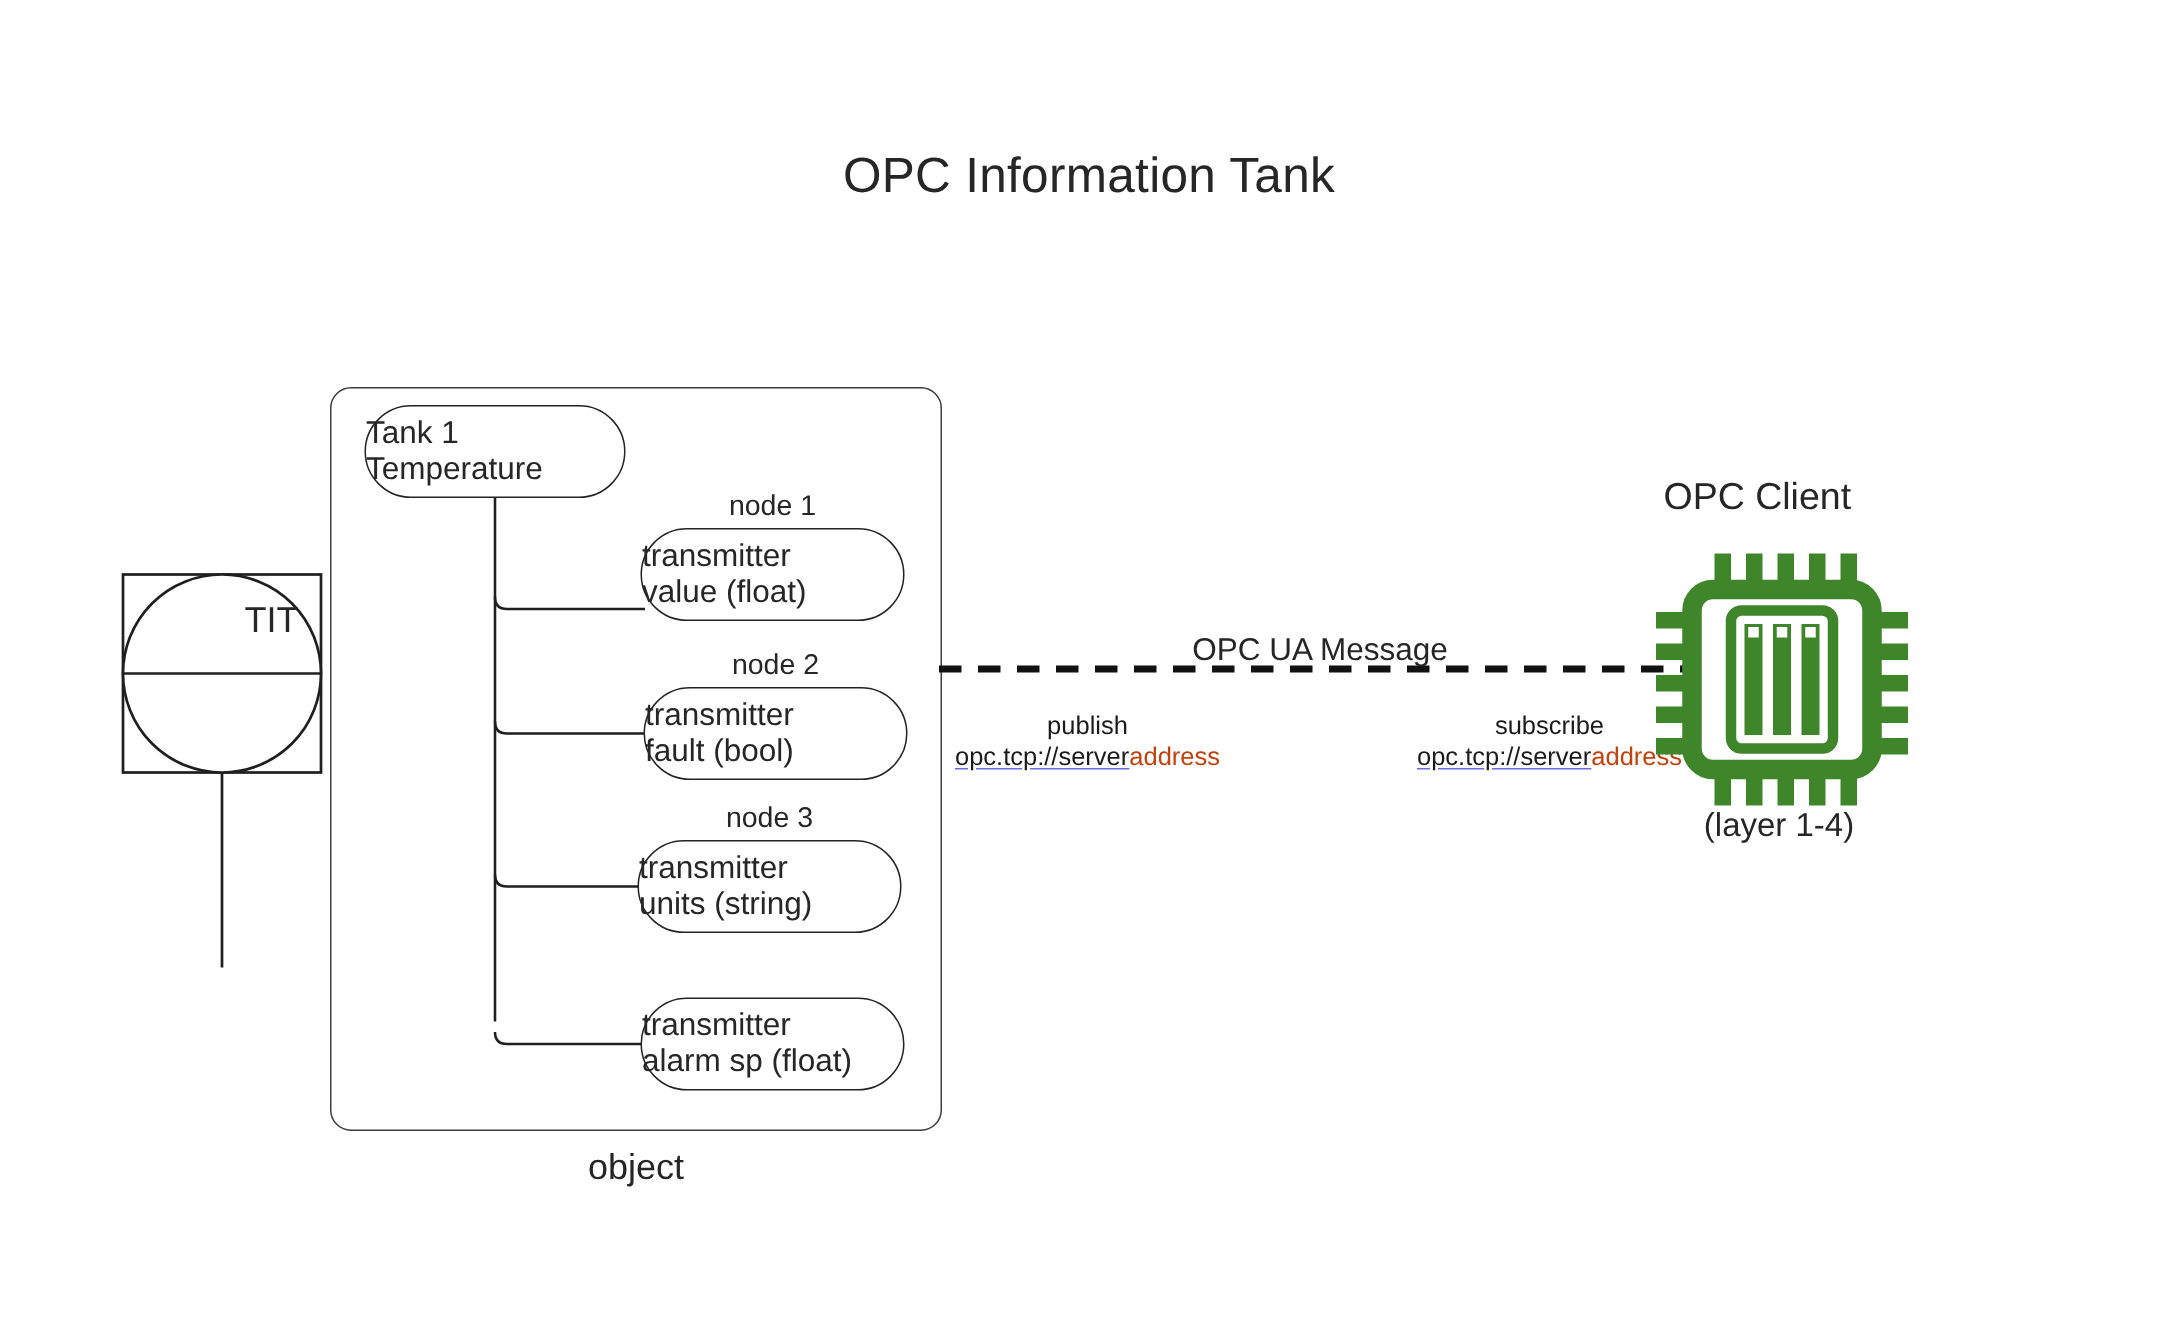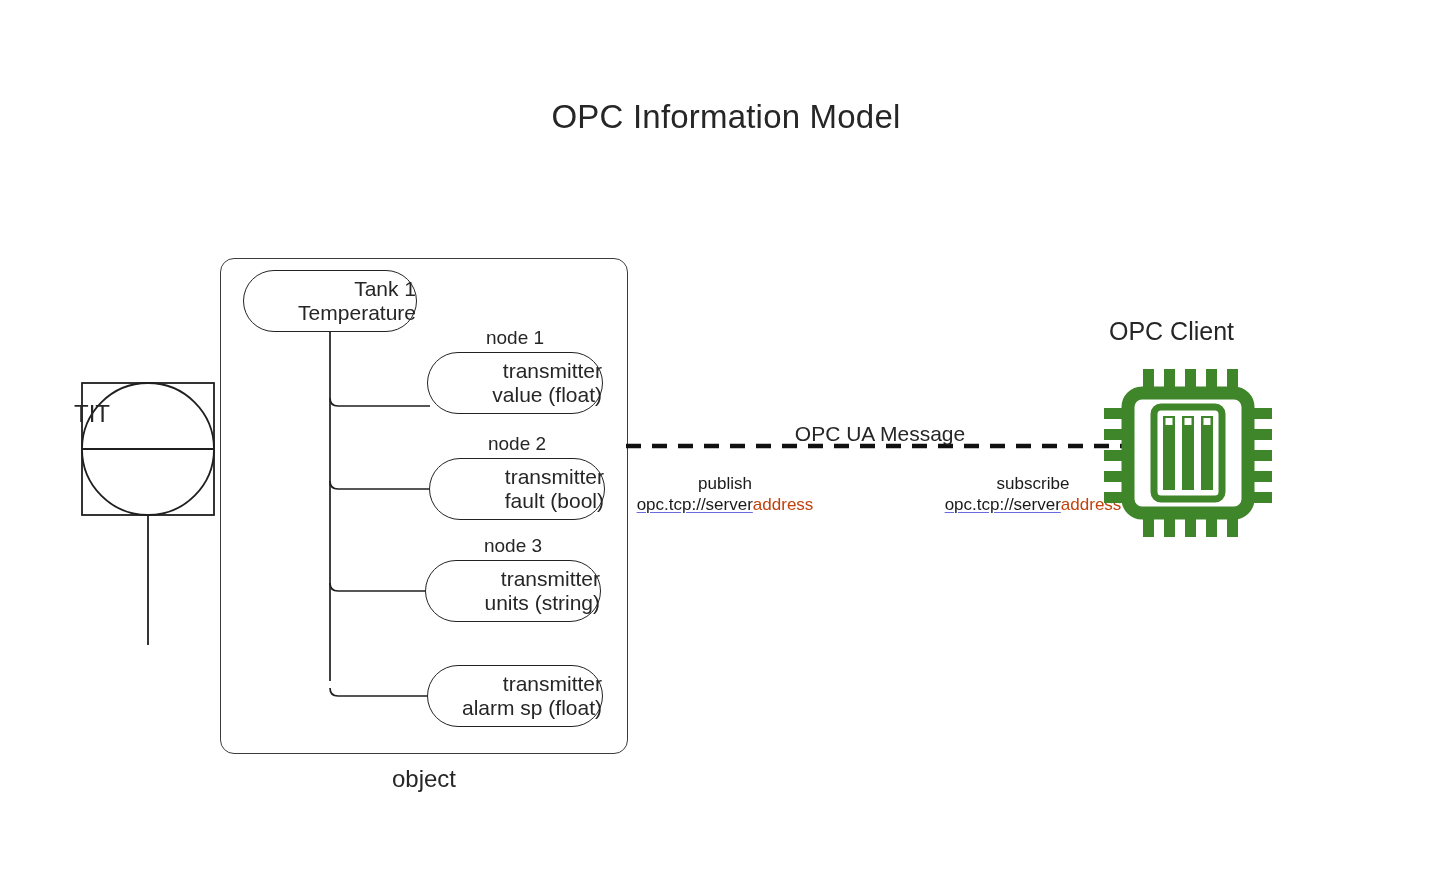--- a/index.html
+++ b/index.html
@@ -68,21 +68,21 @@
     color: #262626;
   }
 
   
   .pill {
     border: 1.7px solid #232323;
     background: #ffffff;
     box-sizing: border-box;
     display: flex;
     flex-direction: column;
-    align-items: flex-end;
+    align-items: flex-start;
     justify-content: center;
     text-align: center;
     line-height: 1.16;
     color: #262626;
   }
   #root-node {
     left: 243px;
     top: 270px;
     width: 174px;
     height: 62px;
@@ -148,34 +148,34 @@
     top: 537px;
     width: 352px;
     text-align: center;
     font-size: 22px;
     color: #262626;
     line-height: 1.22;
   }
 
   
   #tit-label {
-    left: 74px;
+    left: 84px;
     top: 400px;
     width: 115px;
-    text-align: left;
+    text-align: right;
     font-size: 24px;
     color: #262626;
   }
 </style>
 </head>
 <body>
 
 <div id="canvas">
 
-  <div class="abs" id="page-title">OPC Information Model</div>
+  <div class="abs" id="page-title">OPC Information Tank</div>
 
   <div class="abs" id="client-heading">OPC Client</div>
 
   <svg class="abs" id="tit-layer" style="left:70px; top:370px;" width="180" height="290" viewBox="0 0 180 290">
     <rect x="12" y="13" width="132" height="132" fill="#ffffff" stroke="#1f1f1f" stroke-width="1.8"></rect>
     <circle cx="78" cy="79" r="66" fill="#ffffff" stroke="#1f1f1f" stroke-width="1.8"></circle>
     <line x1="12" y1="79" x2="144" y2="79" stroke="#1f1f1f" stroke-width="1.8"></line>
     <line x1="78" y1="145" x2="78" y2="275" stroke="#1f1f1f" stroke-width="1.8"></line>
   </svg>
   <div class="abs" id="tit-label">TIT</div>
@@ -282,15 +282,16 @@
     </g>
 
     <g fill="#ffffff">
       <rect x="65.5" y="53" width="7" height="7"></rect>
       <rect x="84.5" y="53" width="7" height="7"></rect>
       <rect x="103.5" y="53" width="7" height="7"></rect>
     </g>
   </svg>
 
   <div class="abs" id="client-caption">
+    <div>(layer 1-4)</div>
   </div>
 
 </div>
 
 </body></html>

